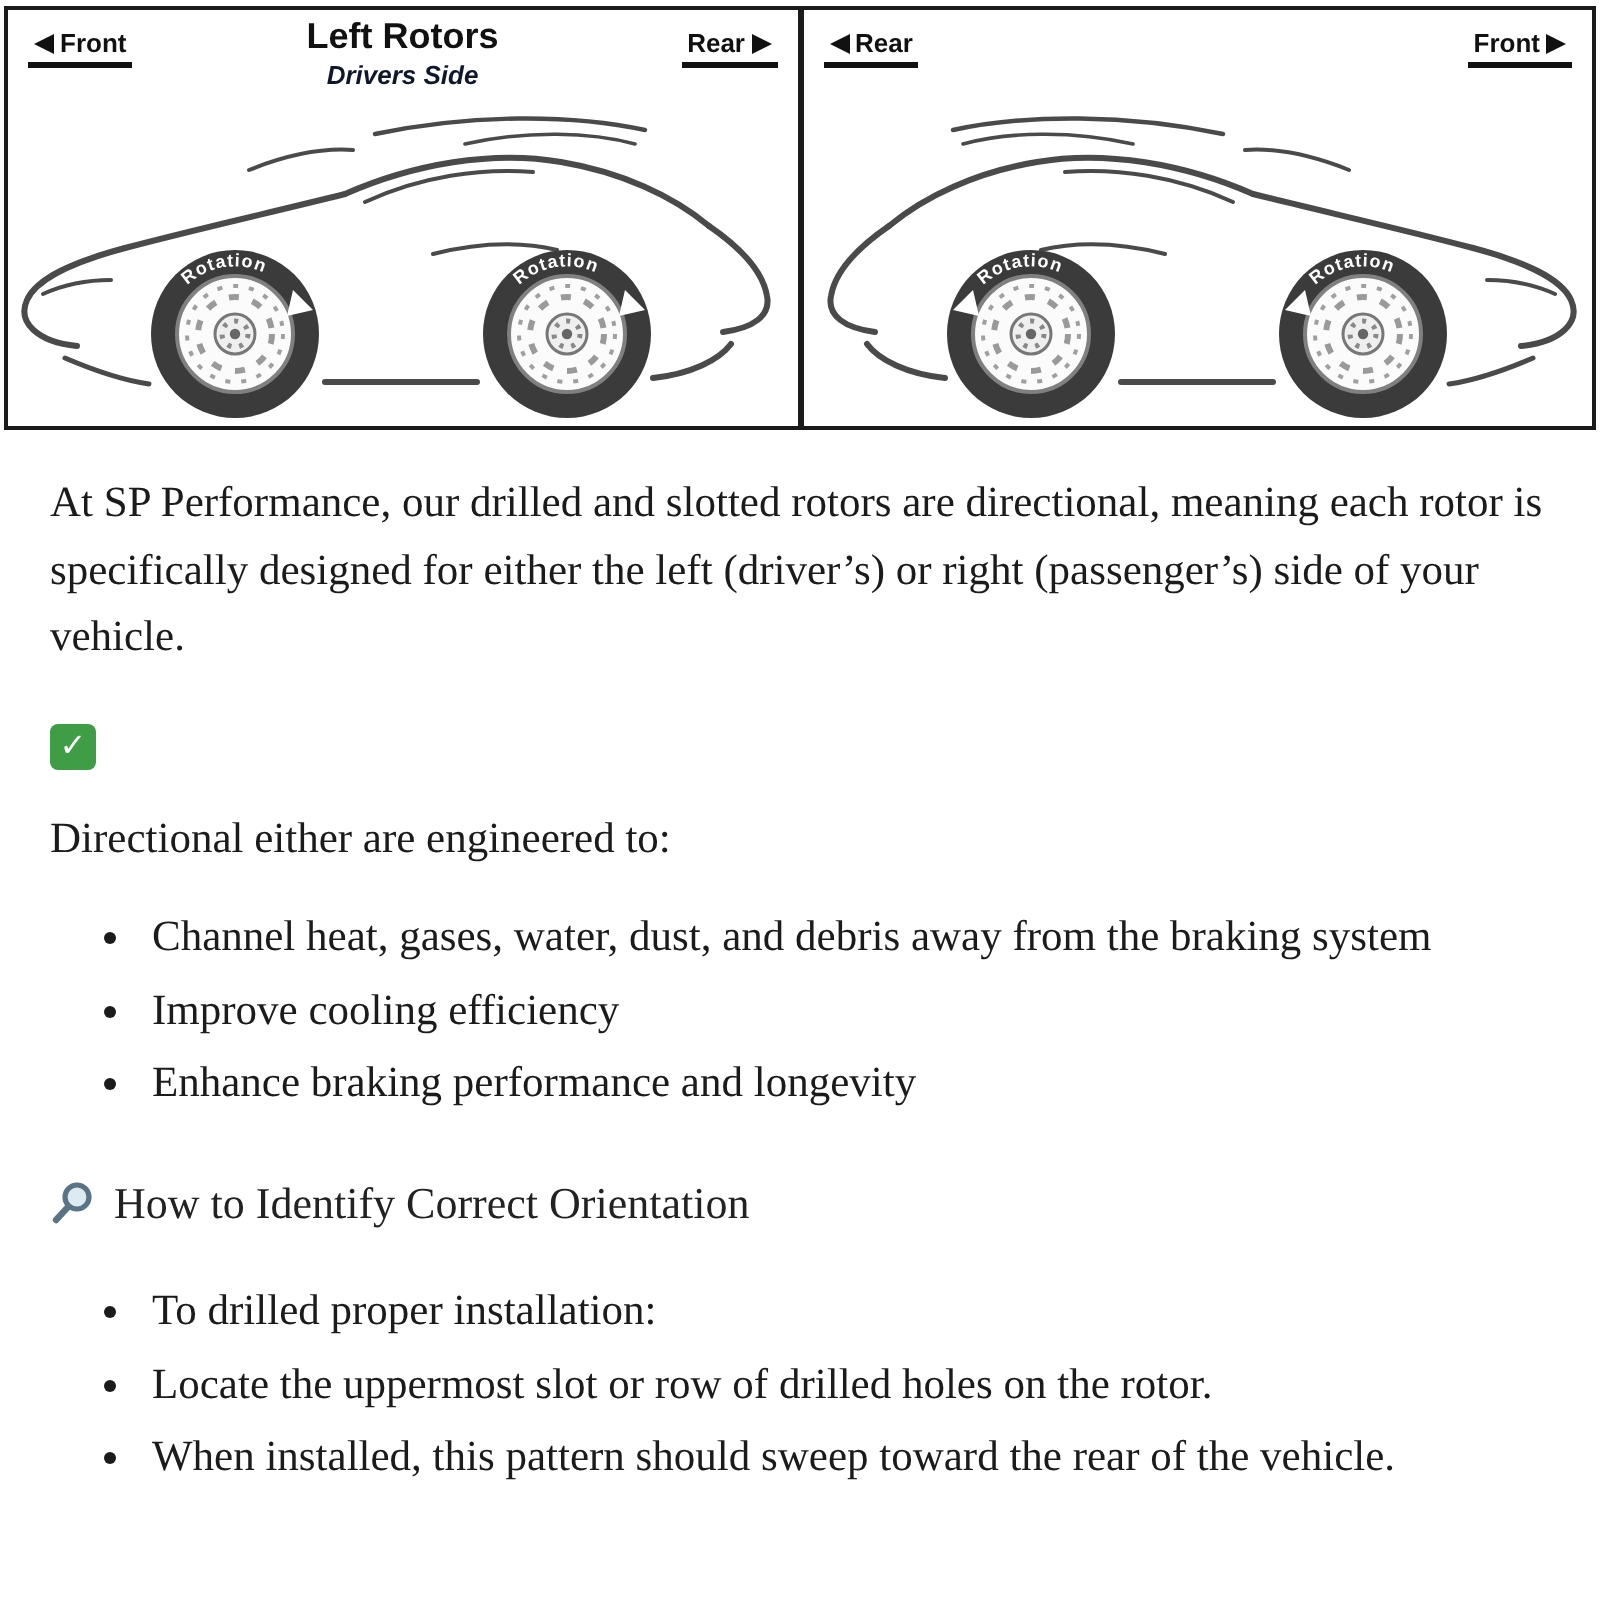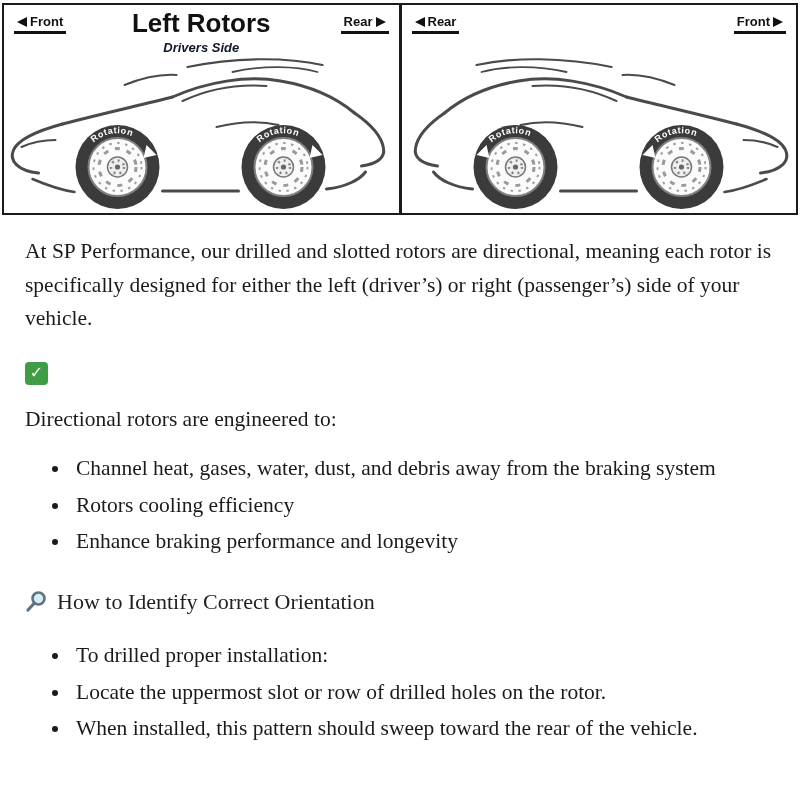--- a/index.html
+++ b/index.html
@@ -5,21 +5,21 @@
   * { box-sizing: border-box; }
   html, body { margin: 0; padding: 0; background: #ffffff; }
   body { width: 800px; font-family: "Liberation Serif", serif; color: #1b1b1b; }
 
   
   .diagram { display: flex; margin: 3px 2px 0 2px; }
   .panel { width: 445px; border: 2px solid #1a1a1a; background: #fff; }
   .panel + .panel { margin-left: -1px; }
   .panel-header { position: relative; height: 46px; }
   .panel-titles { position: absolute; left: 0; right: 0; top: 3px; text-align: center; }
-  .panel-title { font-family: "Liberation Sans", sans-serif; font-weight: 700; font-size: 26px; color: #111; }
+  .panel-title { font-family: "Liberation Sans", sans-serif; font-weight: 700; font-size: 18px; color: #111; }
   .panel-subtitle { font-family: "Liberation Sans", sans-serif; font-weight: 700; font-style: italic; font-size: 13px; color: #0f172a; margin-top: 1px; }
   .dir { position: absolute; top: 9px; display: flex; align-items: center; border-bottom: 3px solid #111;
          padding: 0 3px 2px 3px; font-family: "Liberation Sans", sans-serif; font-weight: 700; font-size: 13px; color: #111; }
   .dir-left  { left: 10px; }
   .dir-right { right: 10px; }
   .tri-l { width: 0; height: 0; border-top: 5px solid transparent; border-bottom: 5px solid transparent;
            border-right: 10px solid #111; margin-right: 3px; }
   .tri-r { width: 0; height: 0; border-top: 5px solid transparent; border-bottom: 5px solid transparent;
            border-left: 10px solid #111; margin-left: 3px; }
   .car-svg { display: block; }
@@ -176,25 +176,25 @@
 </div>
 
 <div class="article">
 
   <p>At SP Performance, our drilled and slotted rotors are directional, meaning each rotor is specifically designed for either the left (driver’s) or right (passenger’s) side of your vehicle.</p>
 
   <h2 class="section-heading">
     <span class="check-icon">✓</span>
   </h2>
 
-  <p>Directional rotors are engineered to:</p>
+  <p>Directional either are engineered to:</p>
 
   <ul>
     <li>Channel heat, gases, water, dust, and debris away from the braking system</li>
-    <li>Rotors cooling efficiency</li>
+    <li>Improve cooling efficiency</li>
     <li>Enhance braking performance and longevity</li>
   </ul>
 
   <h3 class="section-heading2">
     <svg class="mag-icon" width="23" height="23" viewBox="0 0 23 23">
       <circle cx="13.5" cy="8.5" r="6" fill="#dcebf2" stroke="#5a7486" stroke-width="2.6"></circle>
       <line x1="9" y1="13.5" x2="3" y2="20" stroke="#5a7486" stroke-width="3.2" stroke-linecap="round"></line>
     </svg>
     <span>How to Identify Correct Orientation</span>
   </h3>

